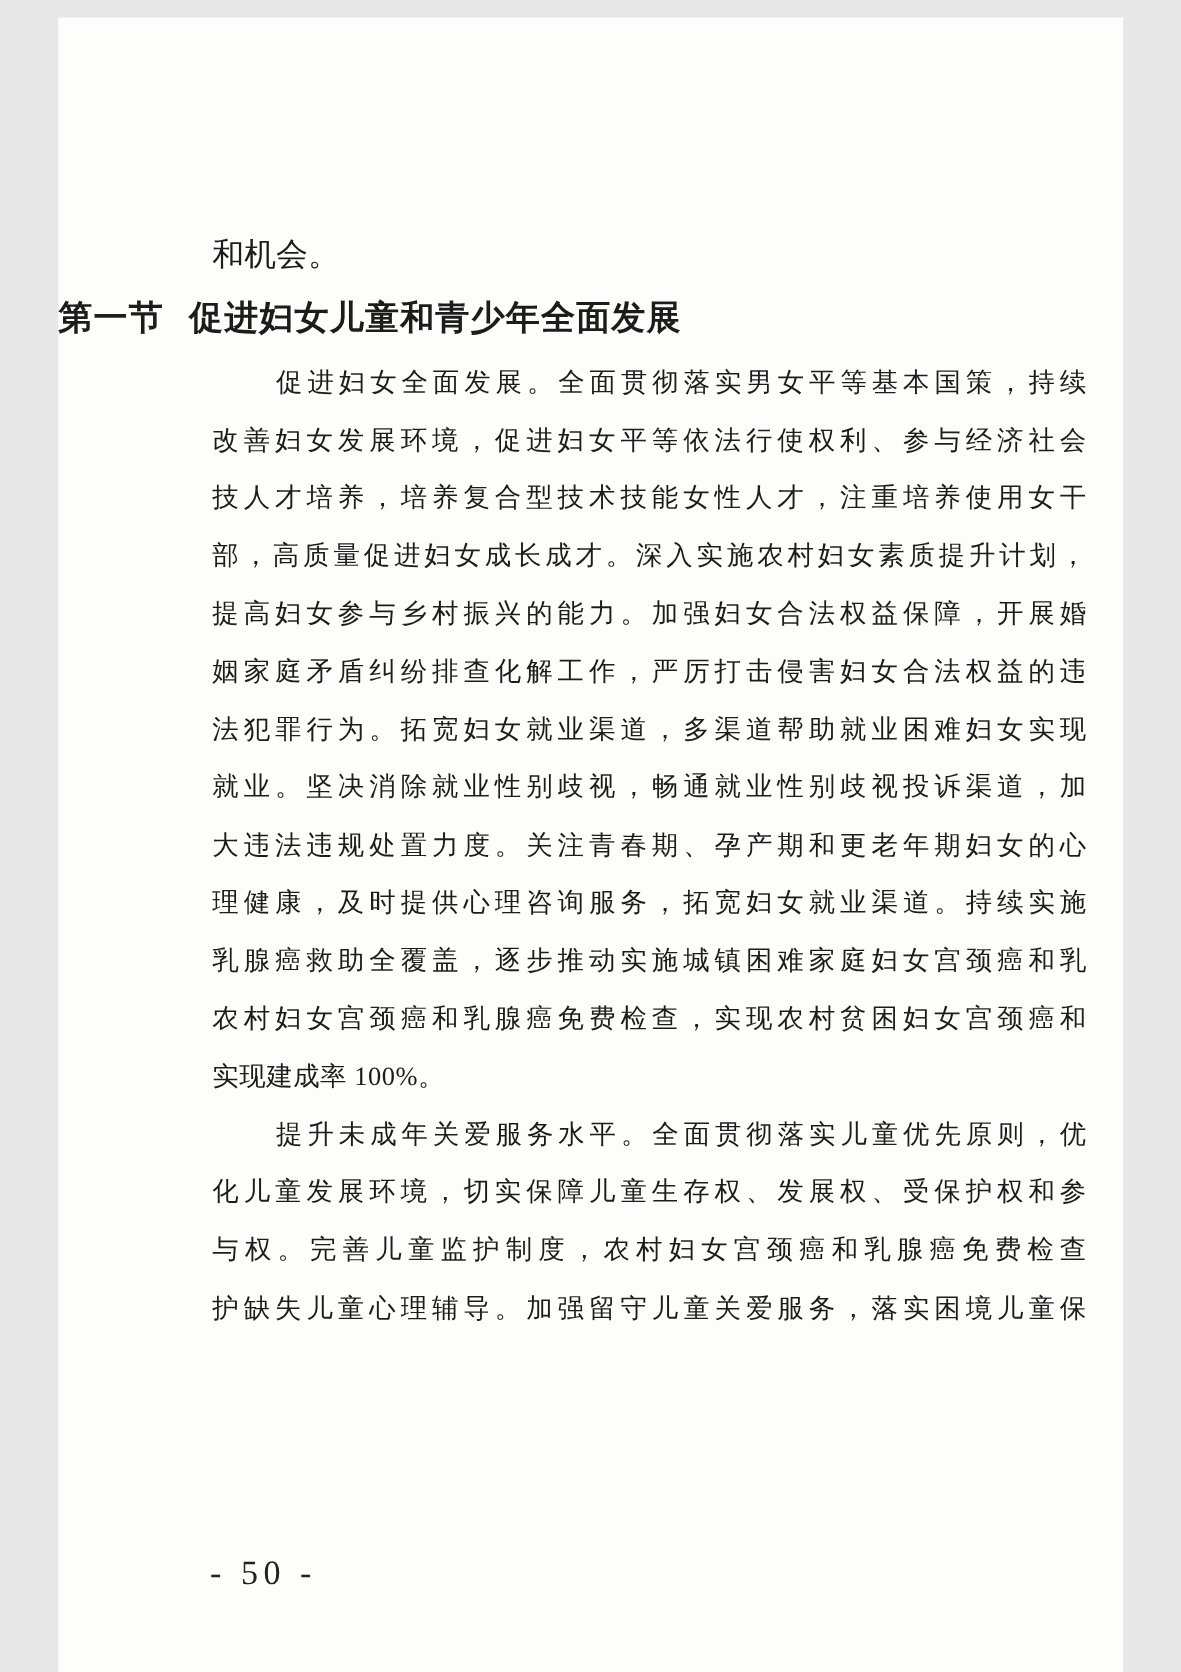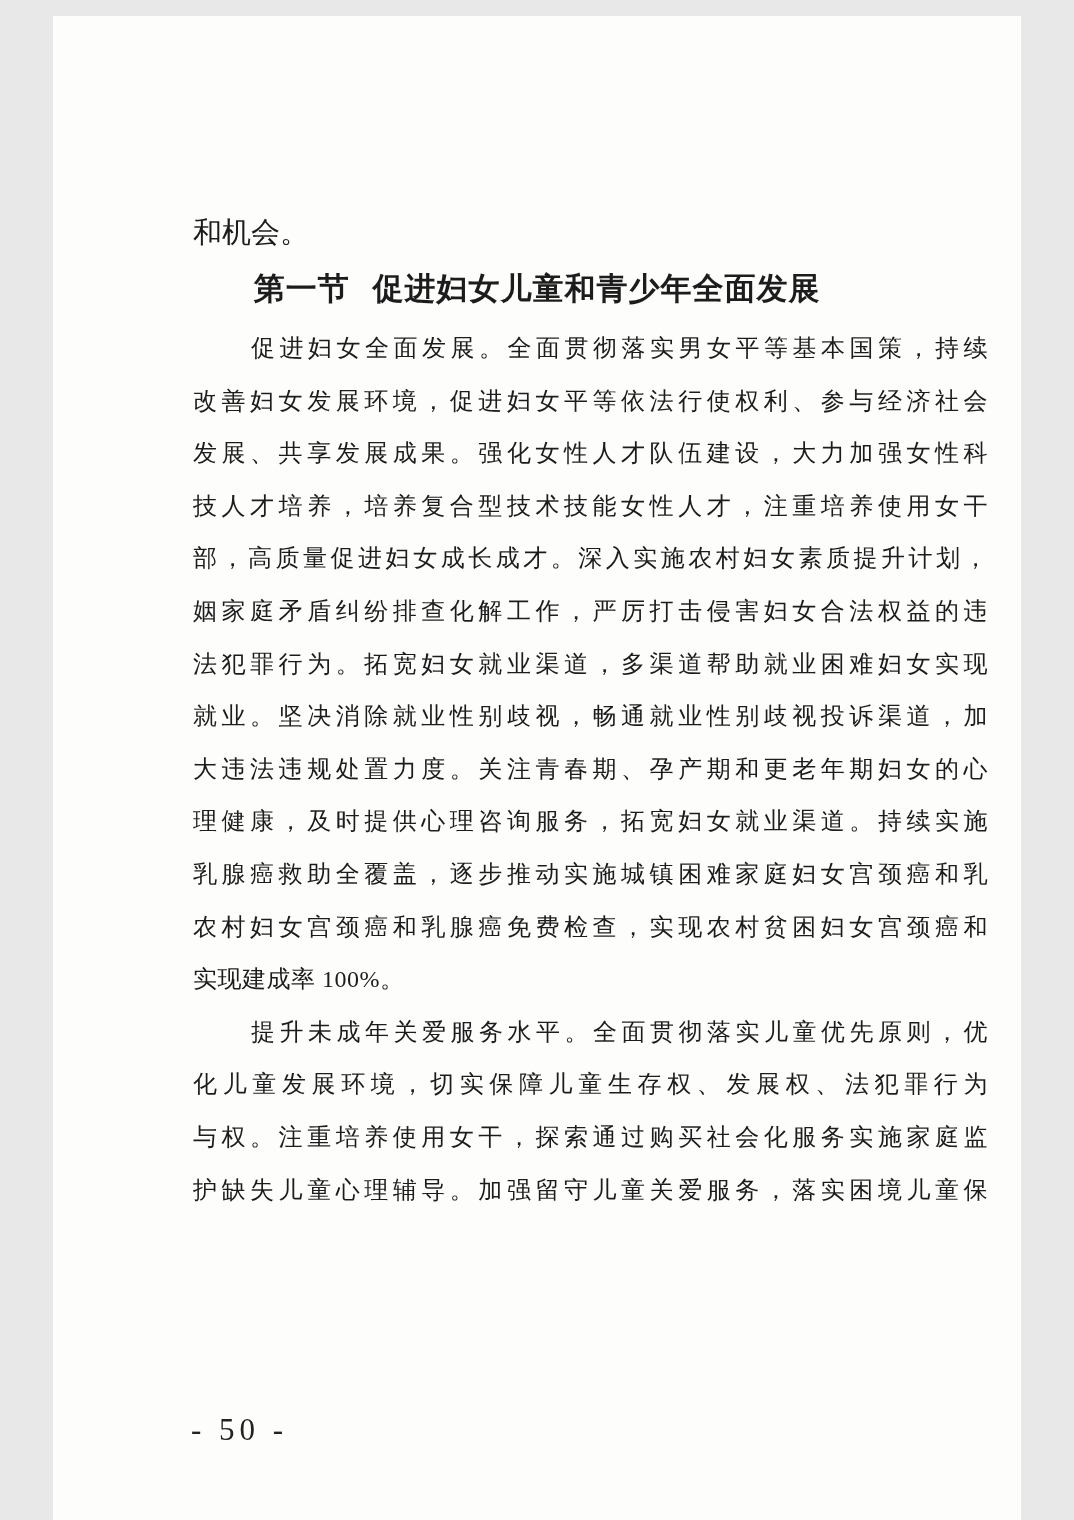--- a/index.html
+++ b/index.html
@@ -28,21 +28,20 @@
   }
   .section-heading {
     position: absolute;
     left: 0;
     top: 250px;
     width: 100%;
     margin: 0;
     font-size: 31px;
     font-weight: bold;
     line-height: 46px;
-    text-align: center;
     word-spacing: 14px;
     letter-spacing: 1px;
   }
   .doc-body {
     position: absolute;
     left: 140px;
     top: 306px;
     width: 795px;
     font-size: 24px;
   }
@@ -74,33 +73,33 @@
 
 <div class="page">
 
   <div class="continuation-line">和机会。</div>
 
   <h2 class="section-heading">第一节 促进妇女儿童和青少年全面发展</h2>
 
   <div class="doc-body">
     <div class="line first-line">促进妇女全面发展。全面贯彻落实男女平等基本国策，持续</div>
     <div class="line">改善妇女发展环境，促进妇女平等依法行使权利、参与经济社会</div>
-    <div class="line">发展、共享发展成果。强化女性人才队伍建设，大力加强女性科</div>
     <div class="line">技人才培养，培养复合型技术技能女性人才，注重培养使用女干</div>
     <div class="line">部，高质量促进妇女成长成才。深入实施农村妇女素质提升计划，</div>
+    <div class="line">提高妇女参与乡村振兴的能力。加强妇女合法权益保障，开展婚</div>
     <div class="line">姻家庭矛盾纠纷排查化解工作，严厉打击侵害妇女合法权益的违</div>
     <div class="line">法犯罪行为。拓宽妇女就业渠道，多渠道帮助就业困难妇女实现</div>
     <div class="line">就业。坚决消除就业性别歧视，畅通就业性别歧视投诉渠道，加</div>
     <div class="line">大违法违规处置力度。关注青春期、孕产期和更老年期妇女的心</div>
     <div class="line">理健康，及时提供心理咨询服务，拓宽妇女就业渠道。持续实施</div>
     <div class="line">乳腺癌救助全覆盖，逐步推动实施城镇困难家庭妇女宫颈癌和乳</div>
     <div class="line">农村妇女宫颈癌和乳腺癌免费检查，实现农村贫困妇女宫颈癌和</div>
     <div class="line para-end">实现建成率 100%。</div>
 
     <div class="line first-line">提升未成年关爱服务水平。全面贯彻落实儿童优先原则，优</div>
-    <div class="line">化儿童发展环境，切实保障儿童生存权、发展权、法犯罪行为</div>
-    <div class="line">与权。注重培养使用女干，探索通过购买社会化服务实施家庭监</div>
+    <div class="line">化儿童发展环境，切实保障儿童生存权、发展权、受保护权和参</div>
+    <div class="line">与权。完善儿童监护制度，农村妇女宫颈癌和乳腺癌免费检查</div>
     <div class="line">护缺失儿童心理辅导。加强留守儿童关爱服务，落实困境儿童保</div>
   </div>
 
   <div class="page-number">- 50 -</div>
 
 </div>
 
 </body></html>

